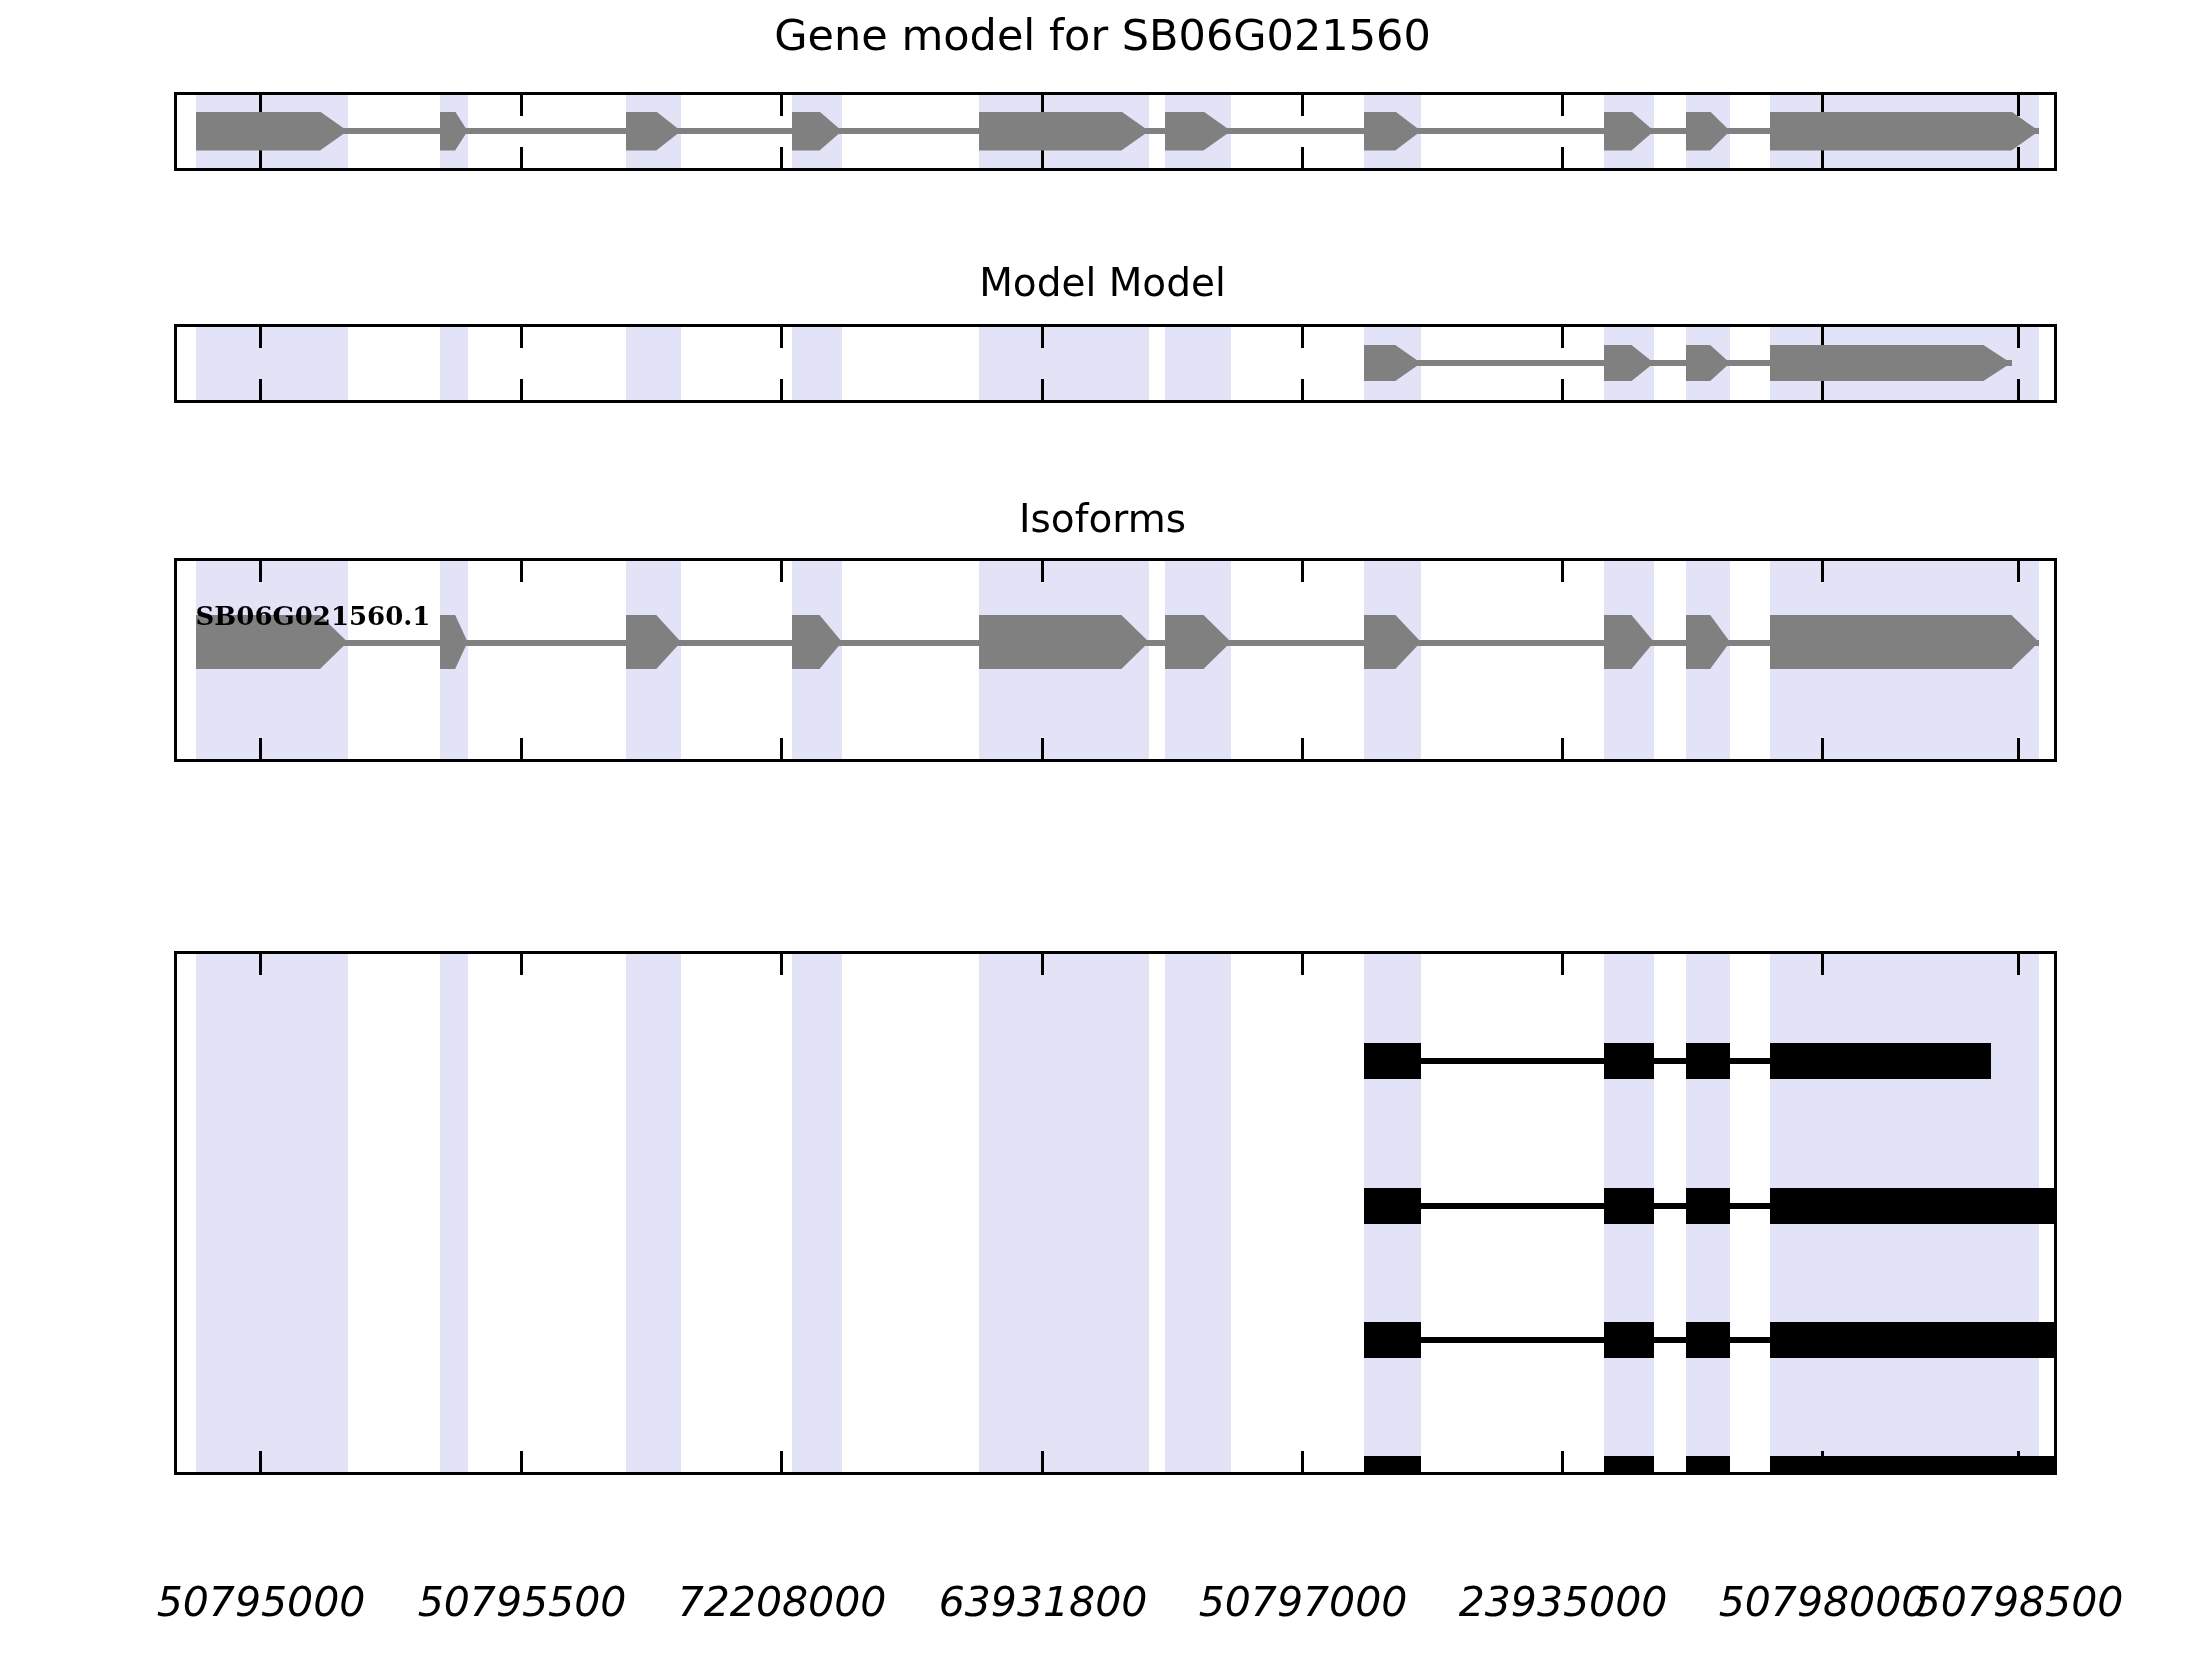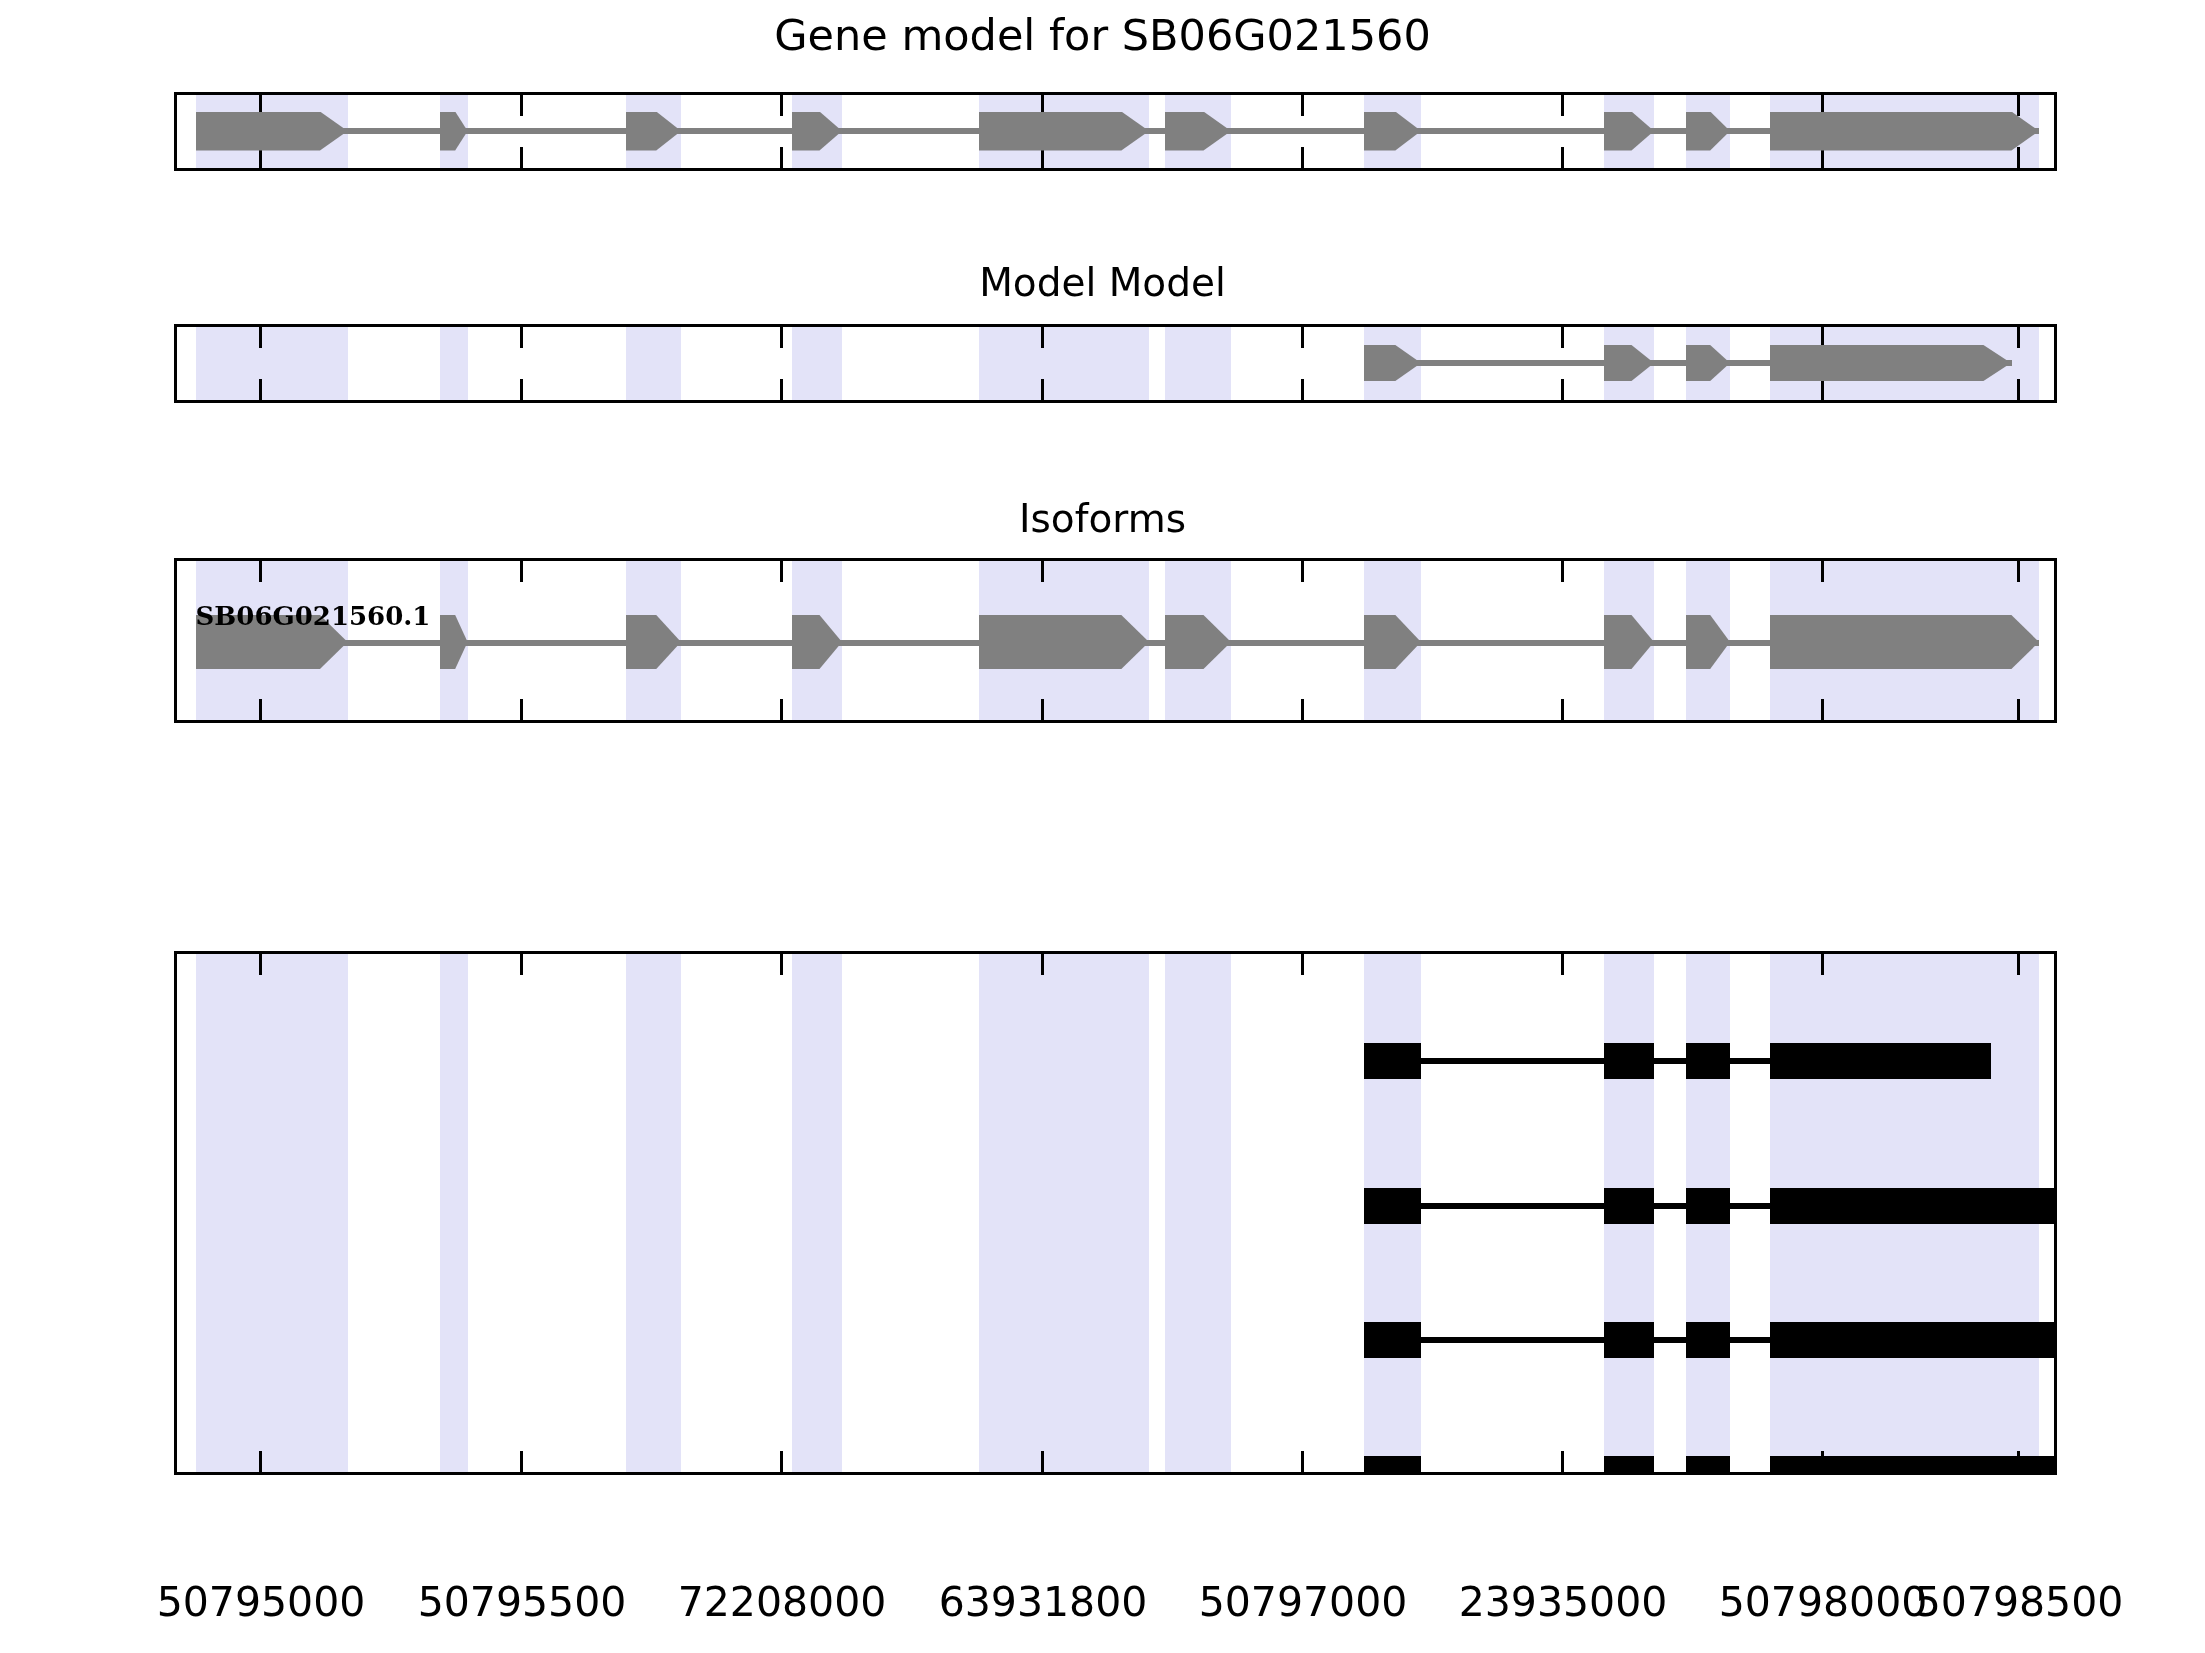--- a/index.html
+++ b/index.html
@@ -50,20 +50,21 @@
 
   .axis-labels{position:absolute;left:0;width:2205px;}
   .axis-tick-label{
     position:absolute;
     font-family:"DejaVu Sans",sans-serif;
     font-size:41px;
     color:#000000;
     text-align:center;
     transform:translateX(-50%);
     white-space:nowrap;
+    font-style:italic;
   }
 </style>
 </head>
 <body>
 
 <div class="stage">
 
   <div class="panel-title t-main" style="top:9.6px;">Gene model for SB06G021560</div>
   <div class="track" id="track-gene" style="left: 174px; top: 92px; width: 1883px; height: 79px;">
     <div class="plotarea" id="area-gene">
@@ -138,21 +139,21 @@
         <div class="tick tick-bot" style="left: 1840px;"></div>
         <div class="intron" style="left: 1187px; width: 648px; top: 33px; background: rgb(128, 128, 128);"></div>
         <div class="exon" style="left: 1187px; width: 57px; top: 18px; height: 36px; background: rgb(128, 128, 128); clip-path: polygon(0% 0%, 55% 0%, 100% 50%, 55% 100%, 0% 100%);"></div>
         <div class="exon" style="left: 1427px; width: 50px; top: 18px; height: 36px; background: rgb(128, 128, 128); clip-path: polygon(0% 0%, 55% 0%, 100% 50%, 55% 100%, 0% 100%);"></div>
         <div class="exon" style="left: 1509px; width: 44px; top: 18px; height: 36px; background: rgb(128, 128, 128); clip-path: polygon(0% 0%, 55% 0%, 100% 50%, 55% 100%, 0% 100%);"></div>
         <div class="exon" style="left: 1593px; width: 241px; top: 18px; height: 36px; background: rgb(128, 128, 128); clip-path: polygon(0% 0%, 88.5714% 0%, 100% 50%, 88.5714% 100%, 0% 100%);"></div>
       </div>
   </div>
 
   <div class="panel-title t-sub" style="top:496px;">Isoforms</div>
-  <div class="track" id="track-iso" style="left: 174px; top: 558px; width: 1883px; height: 165px;">
+  <div class="track" id="track-iso" style="left: 174px; top: 558px; width: 1883px; height: 204px;">
     <div class="plotarea" id="area-iso">
         <div class="hl" style="left: 18.6px; width: 152px; background: rgb(227, 227, 248);"></div>
         <div class="hl" style="left: 263px; width: 27.6px; background: rgb(227, 227, 248);"></div>
         <div class="hl" style="left: 449px; width: 55px; background: rgb(227, 227, 248);"></div>
         <div class="hl" style="left: 615px; width: 50px; background: rgb(227, 227, 248);"></div>
         <div class="hl" style="left: 802px; width: 170px; background: rgb(227, 227, 248);"></div>
         <div class="hl" style="left: 988px; width: 66px; background: rgb(227, 227, 248);"></div>
         <div class="hl" style="left: 1187px; width: 57px; background: rgb(227, 227, 248);"></div>
         <div class="hl" style="left: 1427px; width: 50px; background: rgb(227, 227, 248);"></div>
         <div class="hl" style="left: 1509px; width: 44px; background: rgb(227, 227, 248);"></div>

